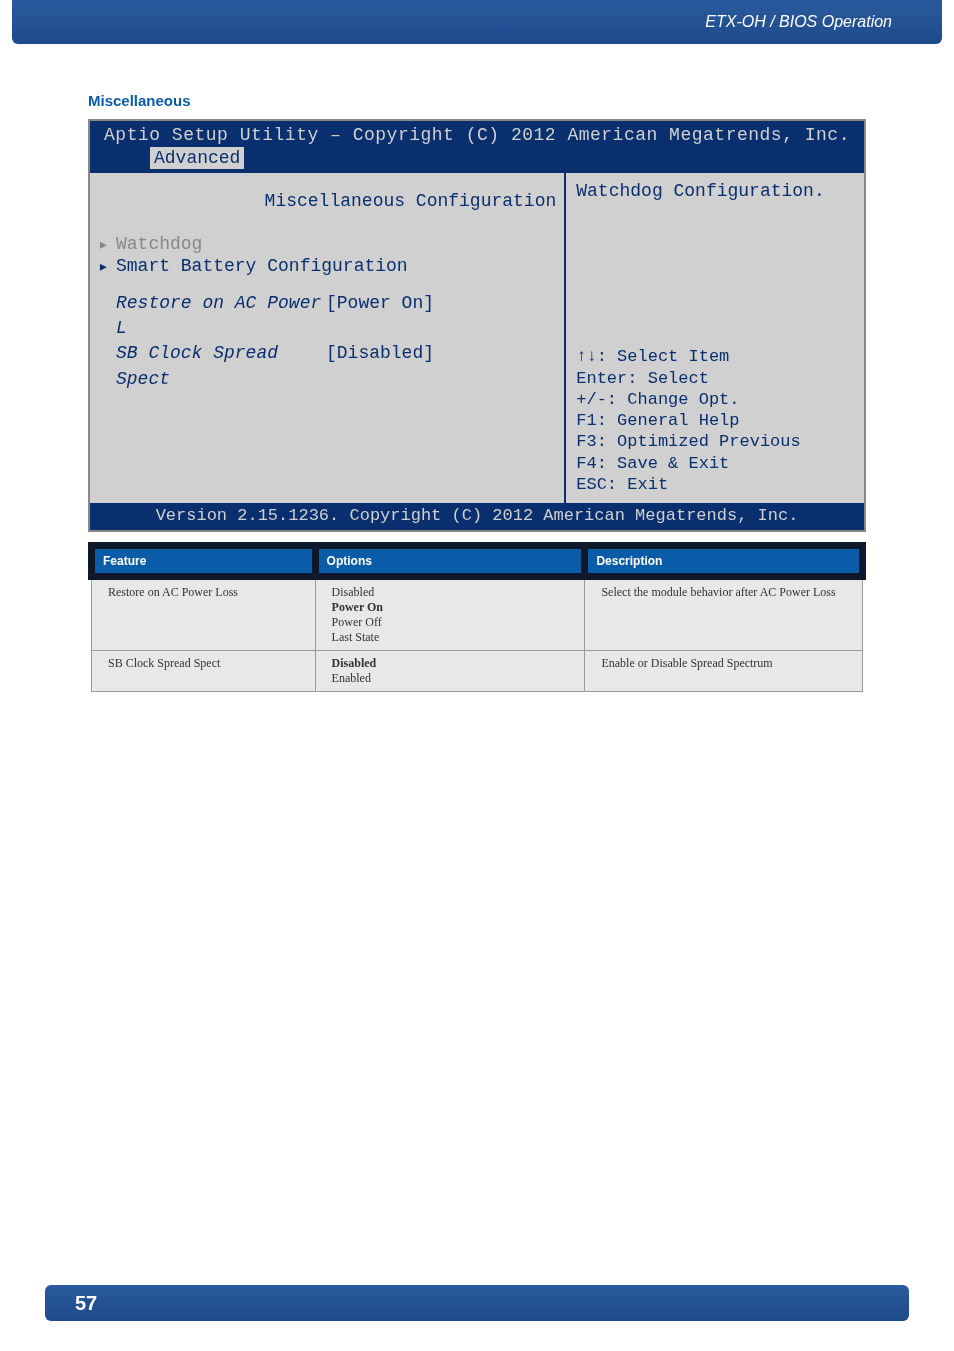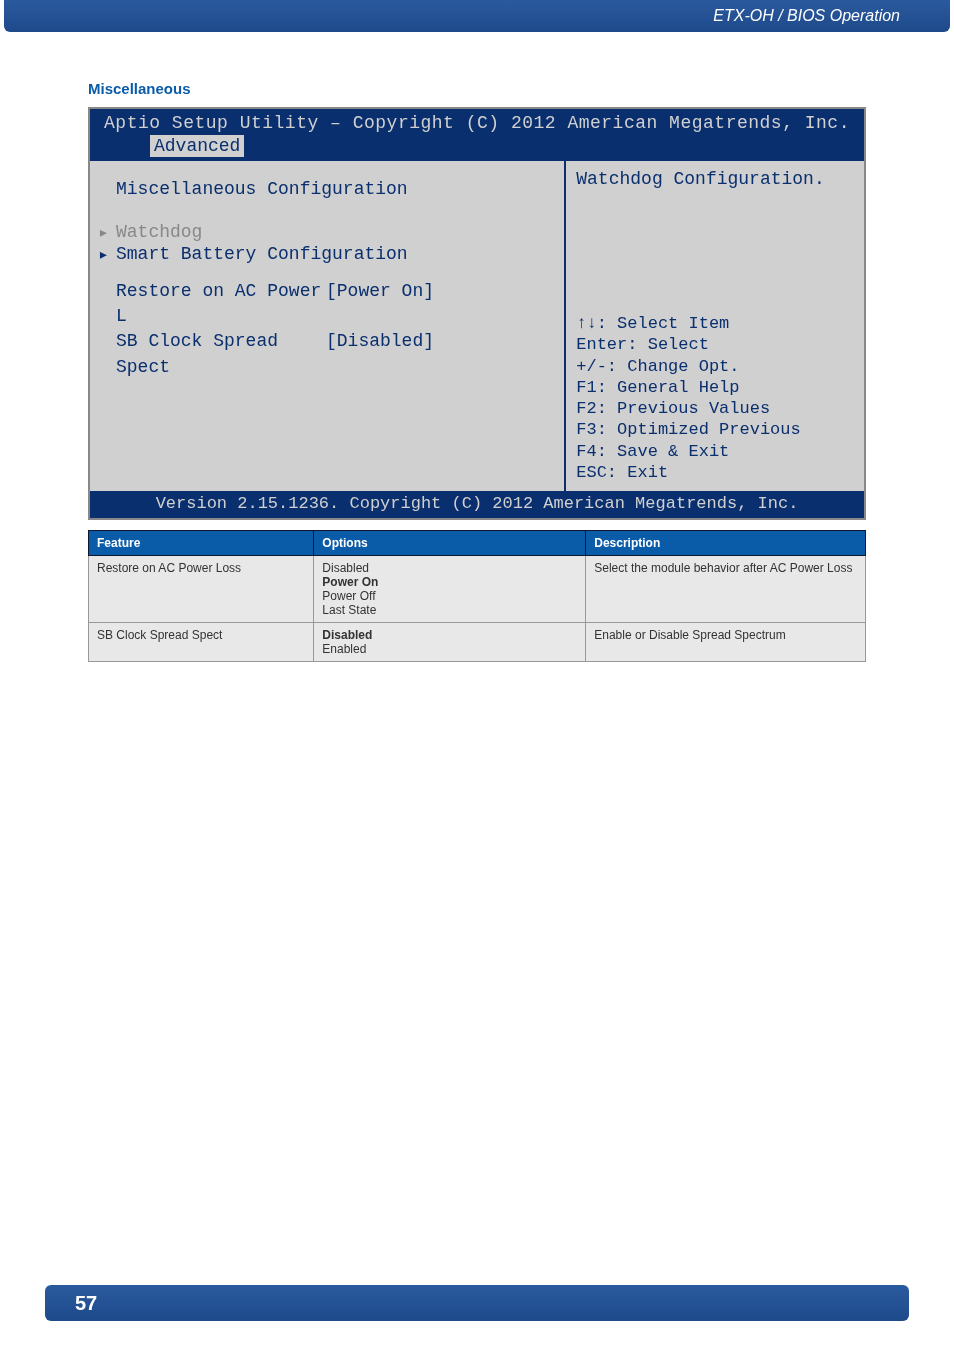--- a/index.html
+++ b/index.html
@@ -5,27 +5,27 @@
     * { margin: 0; padding: 0; box-sizing: border-box; }
     body {
       font-family: Arial, sans-serif;
       background: #ffffff;
       width: 954px;
       height: 1351px;
       position: relative;
     }
     .header-bar {
       background: linear-gradient(to bottom, #2a5a9e, #1e4a8a);
-      height: 32px;
+      height: 44px;
       border-radius: 0 0 6px 6px;
       display: flex;
       align-items: center;
       justify-content: flex-end;
       padding-right: 50px;
-      margin: 0 4px;
+      margin: 0 12px;
     }
     .header-text {
       color: #ffffff;
       font-size: 16px;
       font-style: italic;
     }
     .section-title {
       color: #0a5ca8;
       font-size: 15px;
       font-weight: bold;
@@ -76,20 +76,21 @@
       display: flex;
       flex-direction: column;
     }
     .bios-right-top {
       flex: 1;
     }
     .bios-left-heading {
       color: #0a2f6e;
       margin-left: 18px;
       margin-bottom: 22px;
+      text-align: right;
     }
     .bios-submenu-row {
       display: flex;
       align-items: center;
     }
     .bios-arrow {
       color: #0a2f6e;
       width: 18px;
       display: inline-block;
     }
@@ -100,20 +101,21 @@
       color: #888;
     }
     .bios-option-row {
       display: flex;
       margin-left: 18px;
       color: #0a2f6e;
       line-height: 1.4;
     }
     .bios-option-label {
       width: 210px;
+      font-style: italic;
     }
     .bios-option-value {
       color: #0a2f6e;
     }
     .bios-spacer {
       height: 14px;
     }
     .bios-help-text {
       color: #0a2f6e;
     }
@@ -134,28 +136,29 @@
       border-collapse: collapse;
       width: calc(100% - 176px);
       font-size: 12px;
     }
     .feature-table th {
       background: #0a5ca8;
       color: #ffffff;
       text-align: left;
       padding: 5px 8px;
       font-weight: bold;
-      border: 1px solid #0f172a;
+      border: 7px solid #0f172a;
     }
     .feature-table td {
       background: #e8e8e8;
       color: #333;
-      padding: 5px 8px;
+      padding: 5px 16px;
       border: 1px solid #999;
       vertical-align: top;
+      font-family: Liberation Serif, serif;
     }
     .feature-table .col-feature { width: 29%; }
     .feature-table .col-options { width: 35%; }
     .feature-table .col-desc { width: 36%; }
     .bold { font-weight: bold; }
     .page-number-bar {
       position: absolute;
       bottom: 30px;
       left: 45px;
       right: 45px;
@@ -211,21 +214,20 @@
     </div>
     <div class="bios-right">
       <div class="bios-right-top">
         <div class="bios-help-text">Watchdog Configuration.</div>
       </div>
       <div class="bios-keys">
         <div>↑↓: Select Item</div>
         <div>Enter: Select</div>
         <div>+/-: Change Opt.</div>
         <div>F1: General Help</div>
-        <div>F2: Previous Values</div>
         <div>F3: Optimized Previous</div>
         <div>F4: Save &amp; Exit</div>
         <div>ESC: Exit</div>
       </div>
     </div>
   </div>
   <div class="bios-footer">Version 2.15.1236. Copyright (C) 2012 American Megatrends, Inc.</div>
 </div>
 
 <table class="feature-table">

